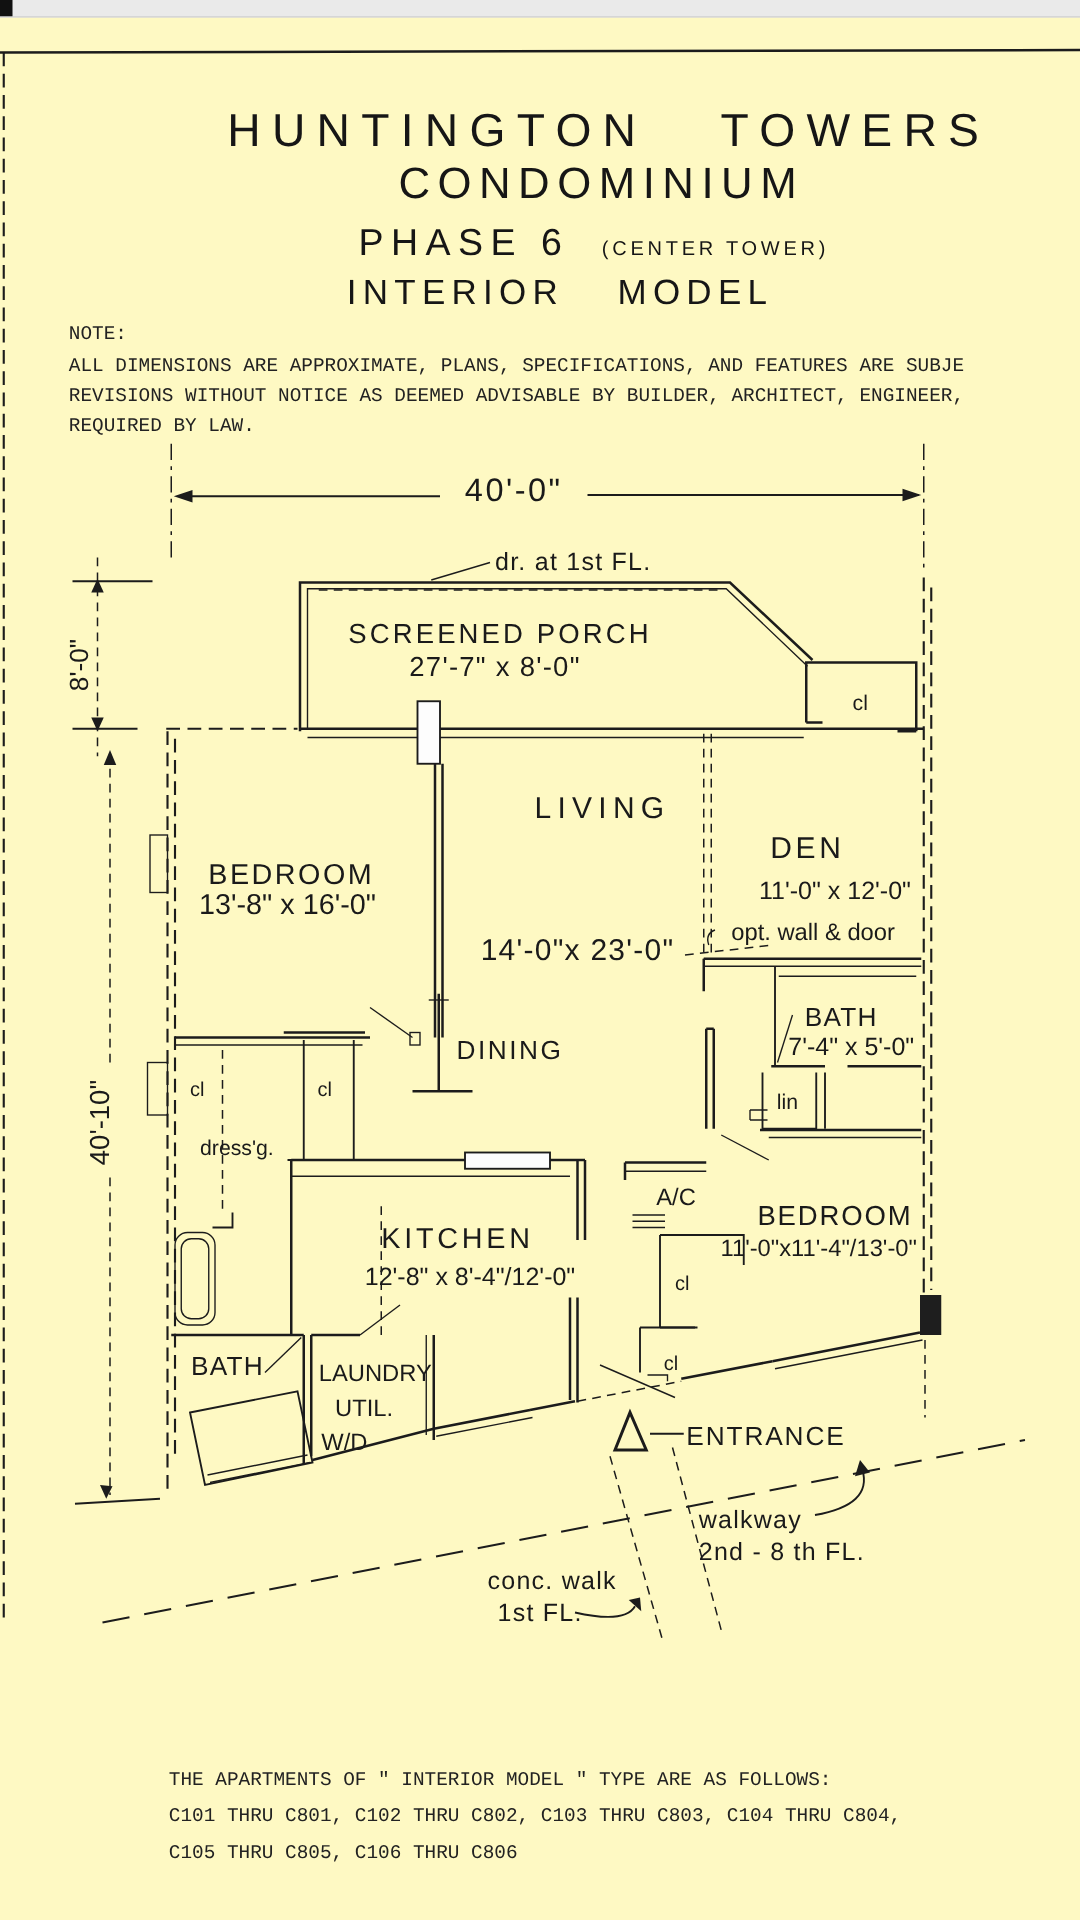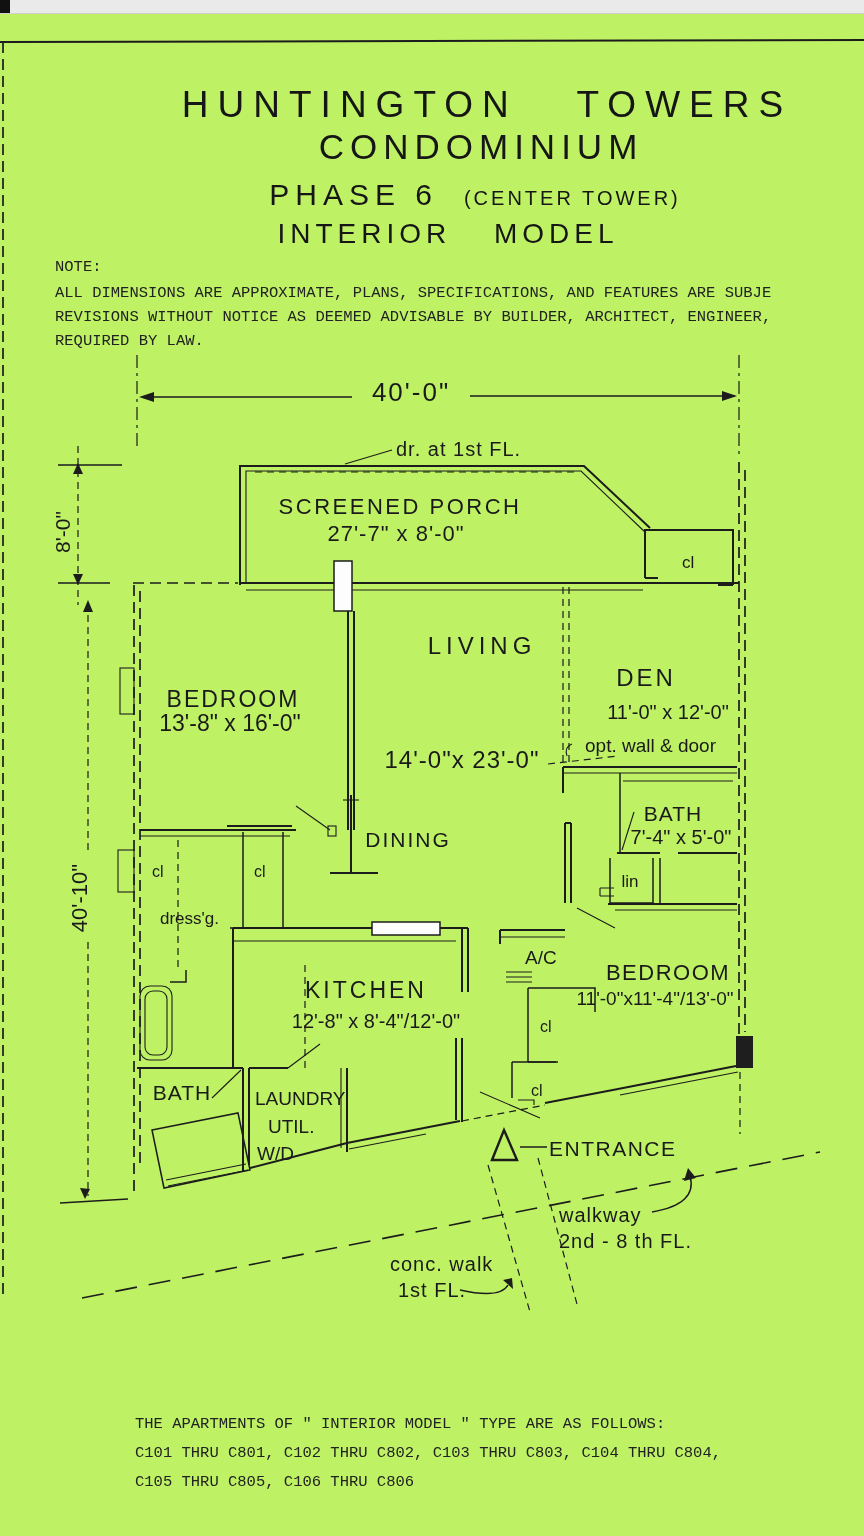--- a/index.html
+++ b/index.html
@@ -1,25 +1,25 @@
 <!DOCTYPE html>
 <html><head>
 <meta charset="utf-8">
 <style>
   html,body{margin:0;padding:0;background:#ffffff;}
-  .page{position:relative;width:864px;height:1536px;background:#bef264;overflow:hidden;
+  .page{position:relative;width:864px;height:1536px;background:#fef9c3;overflow:hidden;
         font-family:"Liberation Sans",sans-serif;color:#1b1b1b;}
   .topstrip{position:absolute;left:0;top:0;width:864px;height:13px;background:#eaeaea;
             border-bottom:1px solid #cfcfcf;}
   .topstrip .corner{position:absolute;left:0;top:0;width:10px;height:13px;background:#111;}
   .title-line{position:absolute;width:864px;text-align:center;white-space:nowrap;color:#161616;}
   .t1{top:84px;font-size:37px;letter-spacing:9px;word-spacing:40px;left:55px;}
   .t2{top:127px;font-size:35px;letter-spacing:6px;left:49px;}
   .t3{top:178px;font-size:30px;letter-spacing:6px;left:43px;}
-  .t3 .suffix{font-size:20px;letter-spacing:3px;margin-left:26px;}
+  .t3 .suffix{font-size:16px;letter-spacing:3px;margin-left:26px;}
   .t4{top:218px;font-size:28px;letter-spacing:5px;word-spacing:30px;left:16px;}
   .note{position:absolute;left:55px;top:255px;width:830px;
         font-family:"Liberation Mono",monospace;font-size:15.5px;color:#222;}
   .note div{white-space:nowrap;line-height:24px;}
   .note .nh{margin-bottom:2px;}
   .footer{position:absolute;left:135px;top:1410px;width:740px;
           font-family:"Liberation Mono",monospace;font-size:15.5px;color:#222;}
   .footer div{white-space:nowrap;line-height:29px;}
   svg{position:absolute;left:0;top:0;}
   svg text{fill:#1a1a1a;font-family:"Liberation Sans",sans-serif;}

